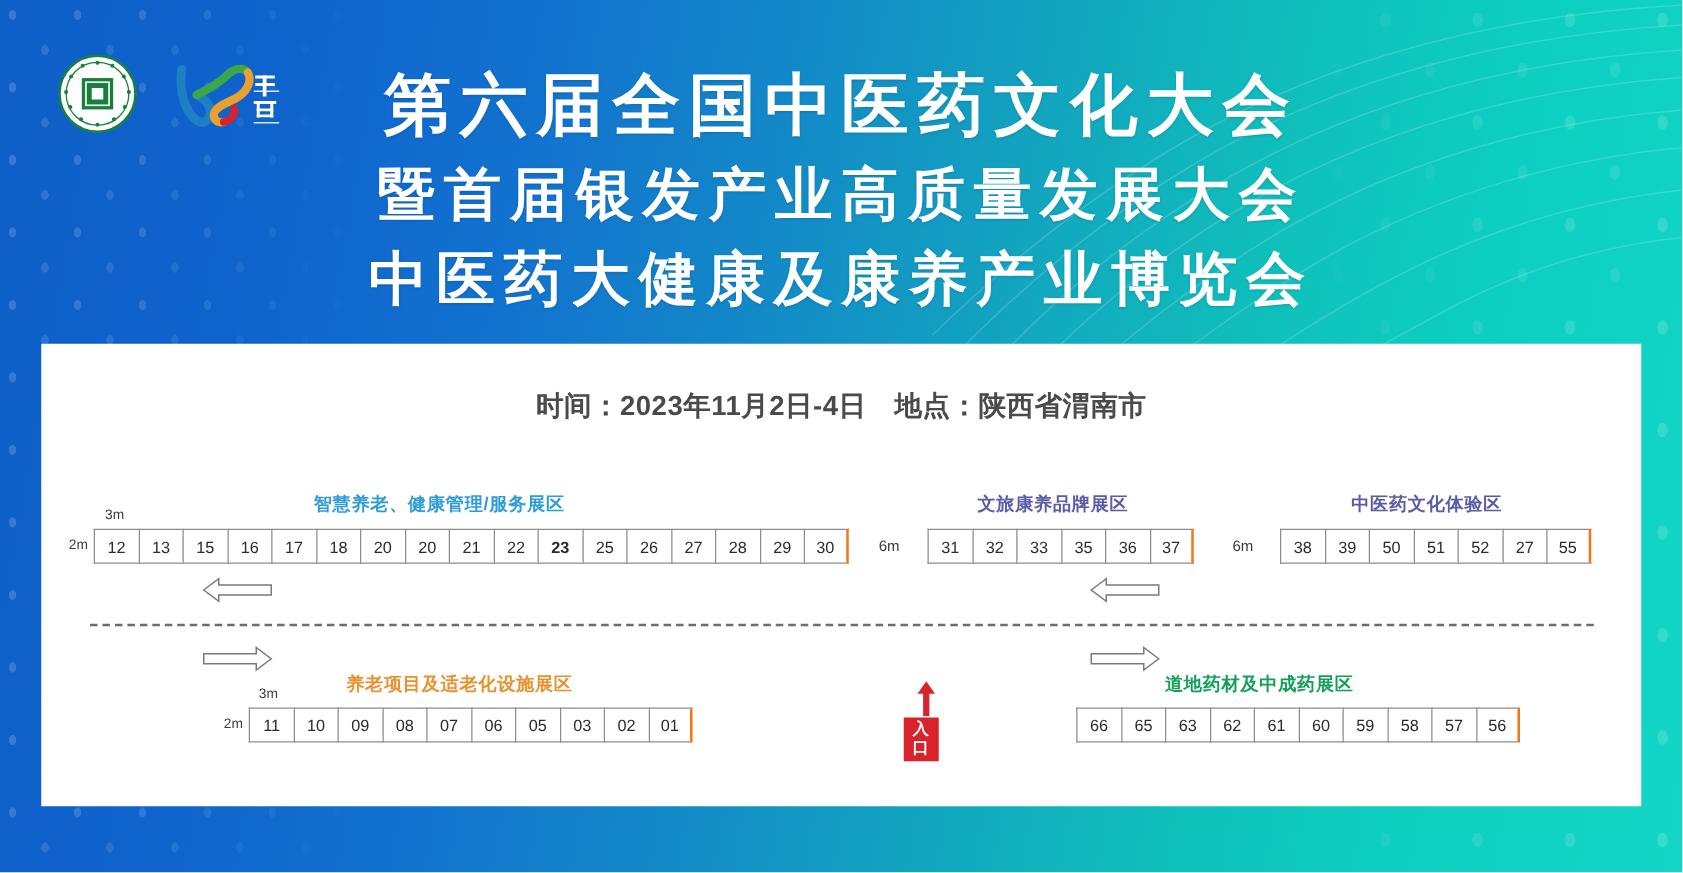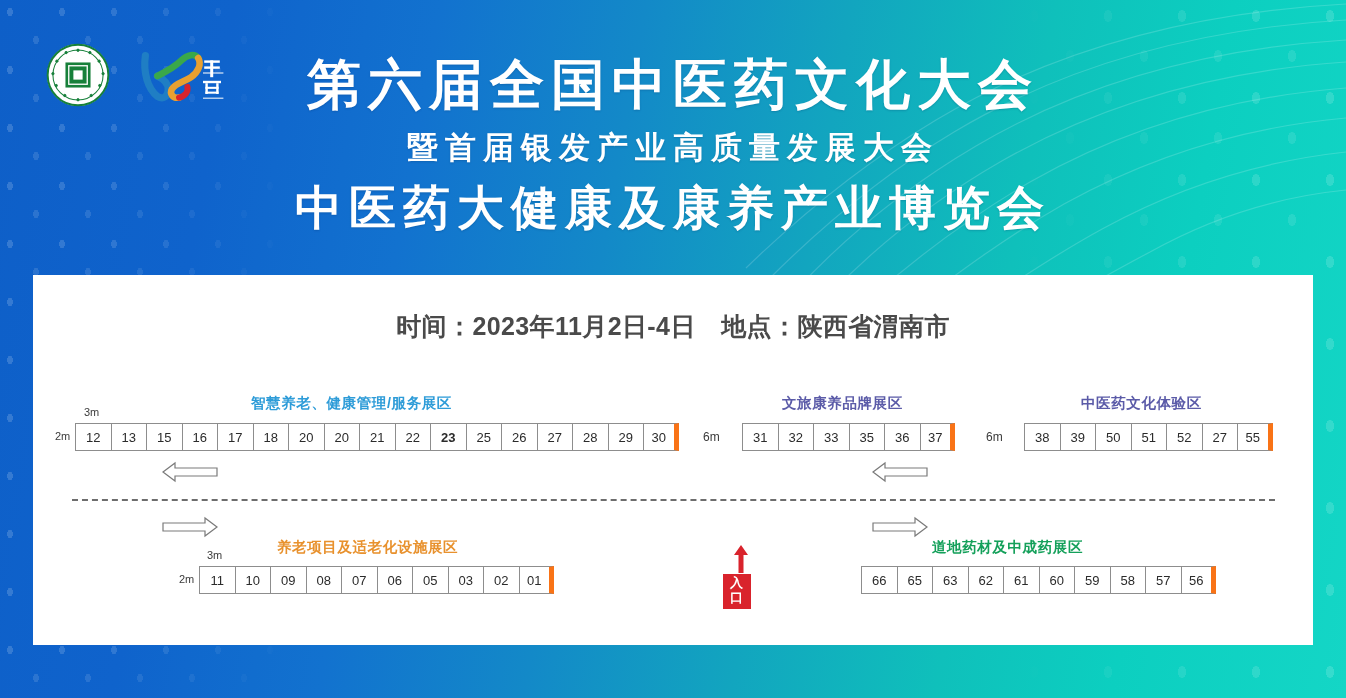--- a/index.html
+++ b/index.html
@@ -62,33 +62,33 @@
     text-align: center;
   }
   .title-line {
     color: #ffffff;
     font-weight: bold;
     letter-spacing: 7px;
     line-height: 1.0;
     text-shadow: 0 1px 2px rgba(0,40,90,0.22);
   }
   .tl1 { font-size: 54px; margin-bottom: 21px; }
-  .tl2 { font-size: 31px; margin-bottom: 21px; margin-top: 12px; }
+  .tl2 { font-size: 46px; margin-bottom: 21px; margin-top: 12px; }
   .tl3 { font-size: 47px; }
 
   
   .panel {
     position: absolute; left: 33px; top: 275px;
     width: 1280px; height: 370px;
     background: #ffffff;
   }
   .meta {
     position: absolute; left: 0; top: 35px; width: 1280px;
     text-align: center;
-    font-size: 25px; font-weight: bold; color: #4a4a4a;
+    font-size: 22px; font-weight: bold; color: #4a4a4a;
     letter-spacing: 0.4px;
   }
 
   
   .plan { position: absolute; left: 0; top: 0; width: 1280px; height: 370px; }
 
   .zone-title {
     position: absolute;
     font-size: 14.5px; font-weight: bold;
     white-space: nowrap;
@@ -98,21 +98,21 @@
   .booth-row { position: absolute; display: flex; }
   .booth {
     border: 1px solid #8d8d8d;
     border-right: none;
     height: 28px;
     display: flex; align-items: center; justify-content: center;
     font-size: 13px; color: #2b2b2b;
     background: #fff;
     font-family: "Liberation Sans", "DejaVu Sans", sans-serif;
   }
-  .booth:last-child { border-right: 5px solid #f97316; }
+  .booth:last-child { border-right: 2px solid #f97316; }
 
   .dim-label {
     position: absolute;
     font-size: 11px; color: #3a3a3a;
     white-space: nowrap;
   }
 
   .gap-label {
     position: absolute;
     font-size: 12px; color: #3a3a3a;

